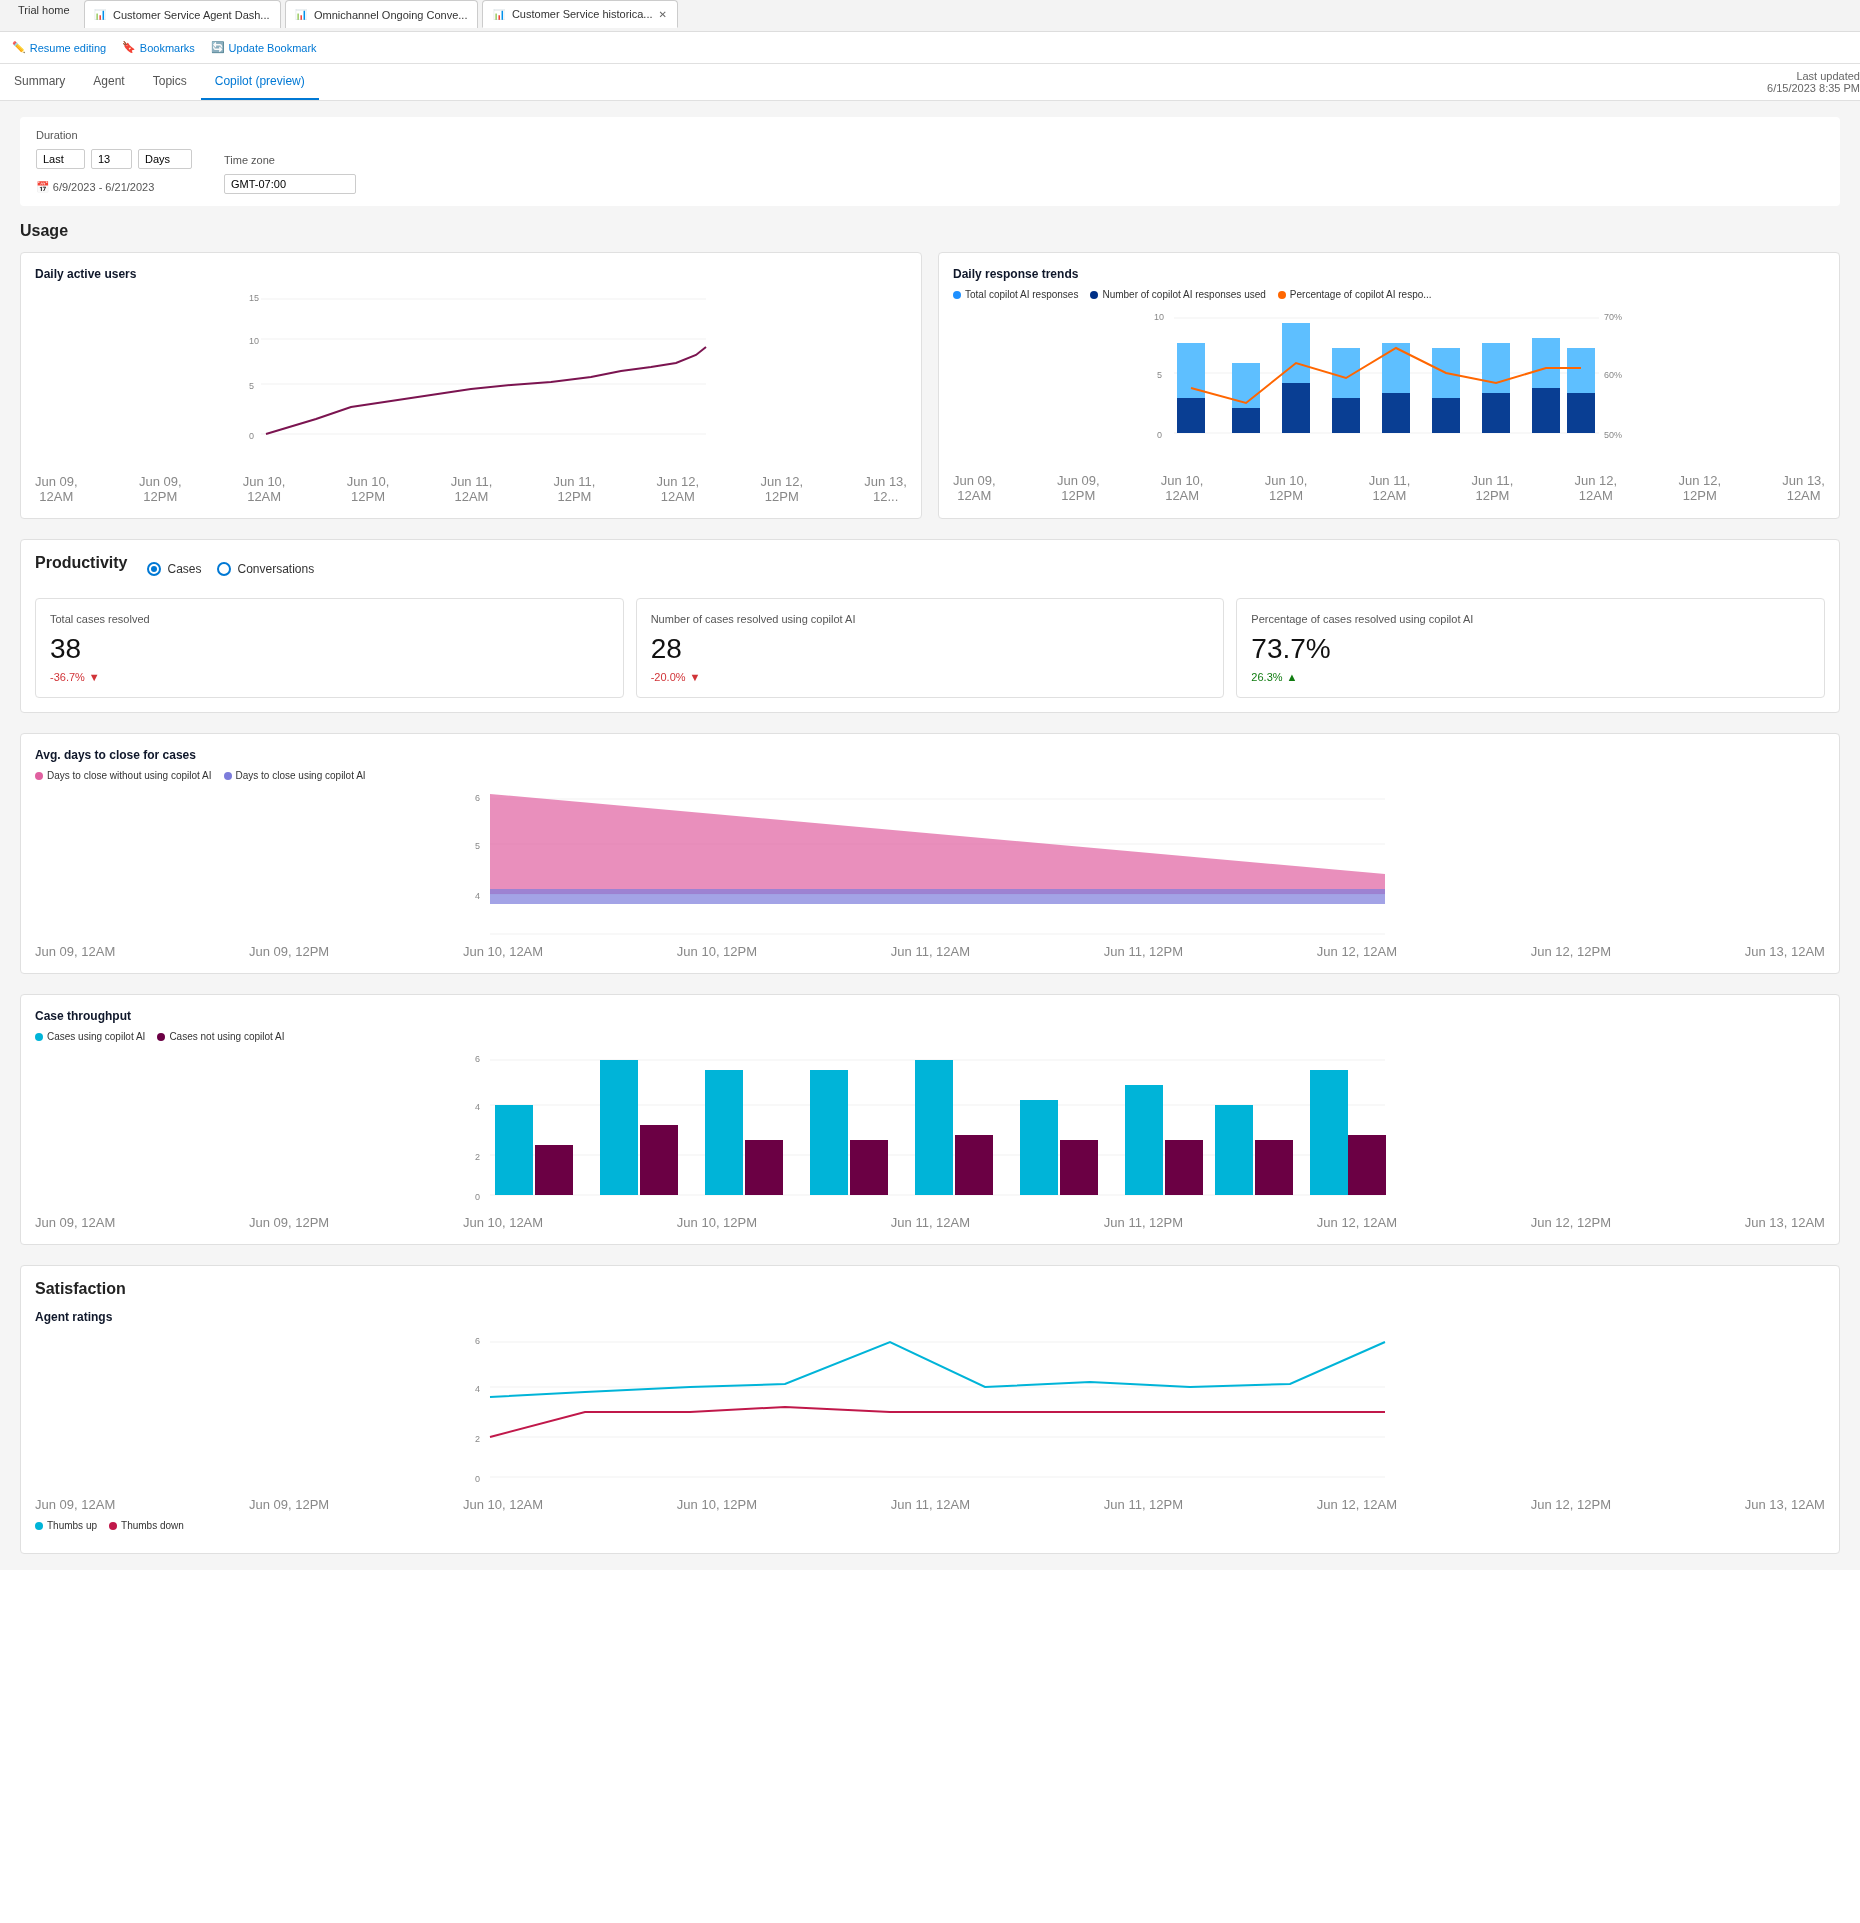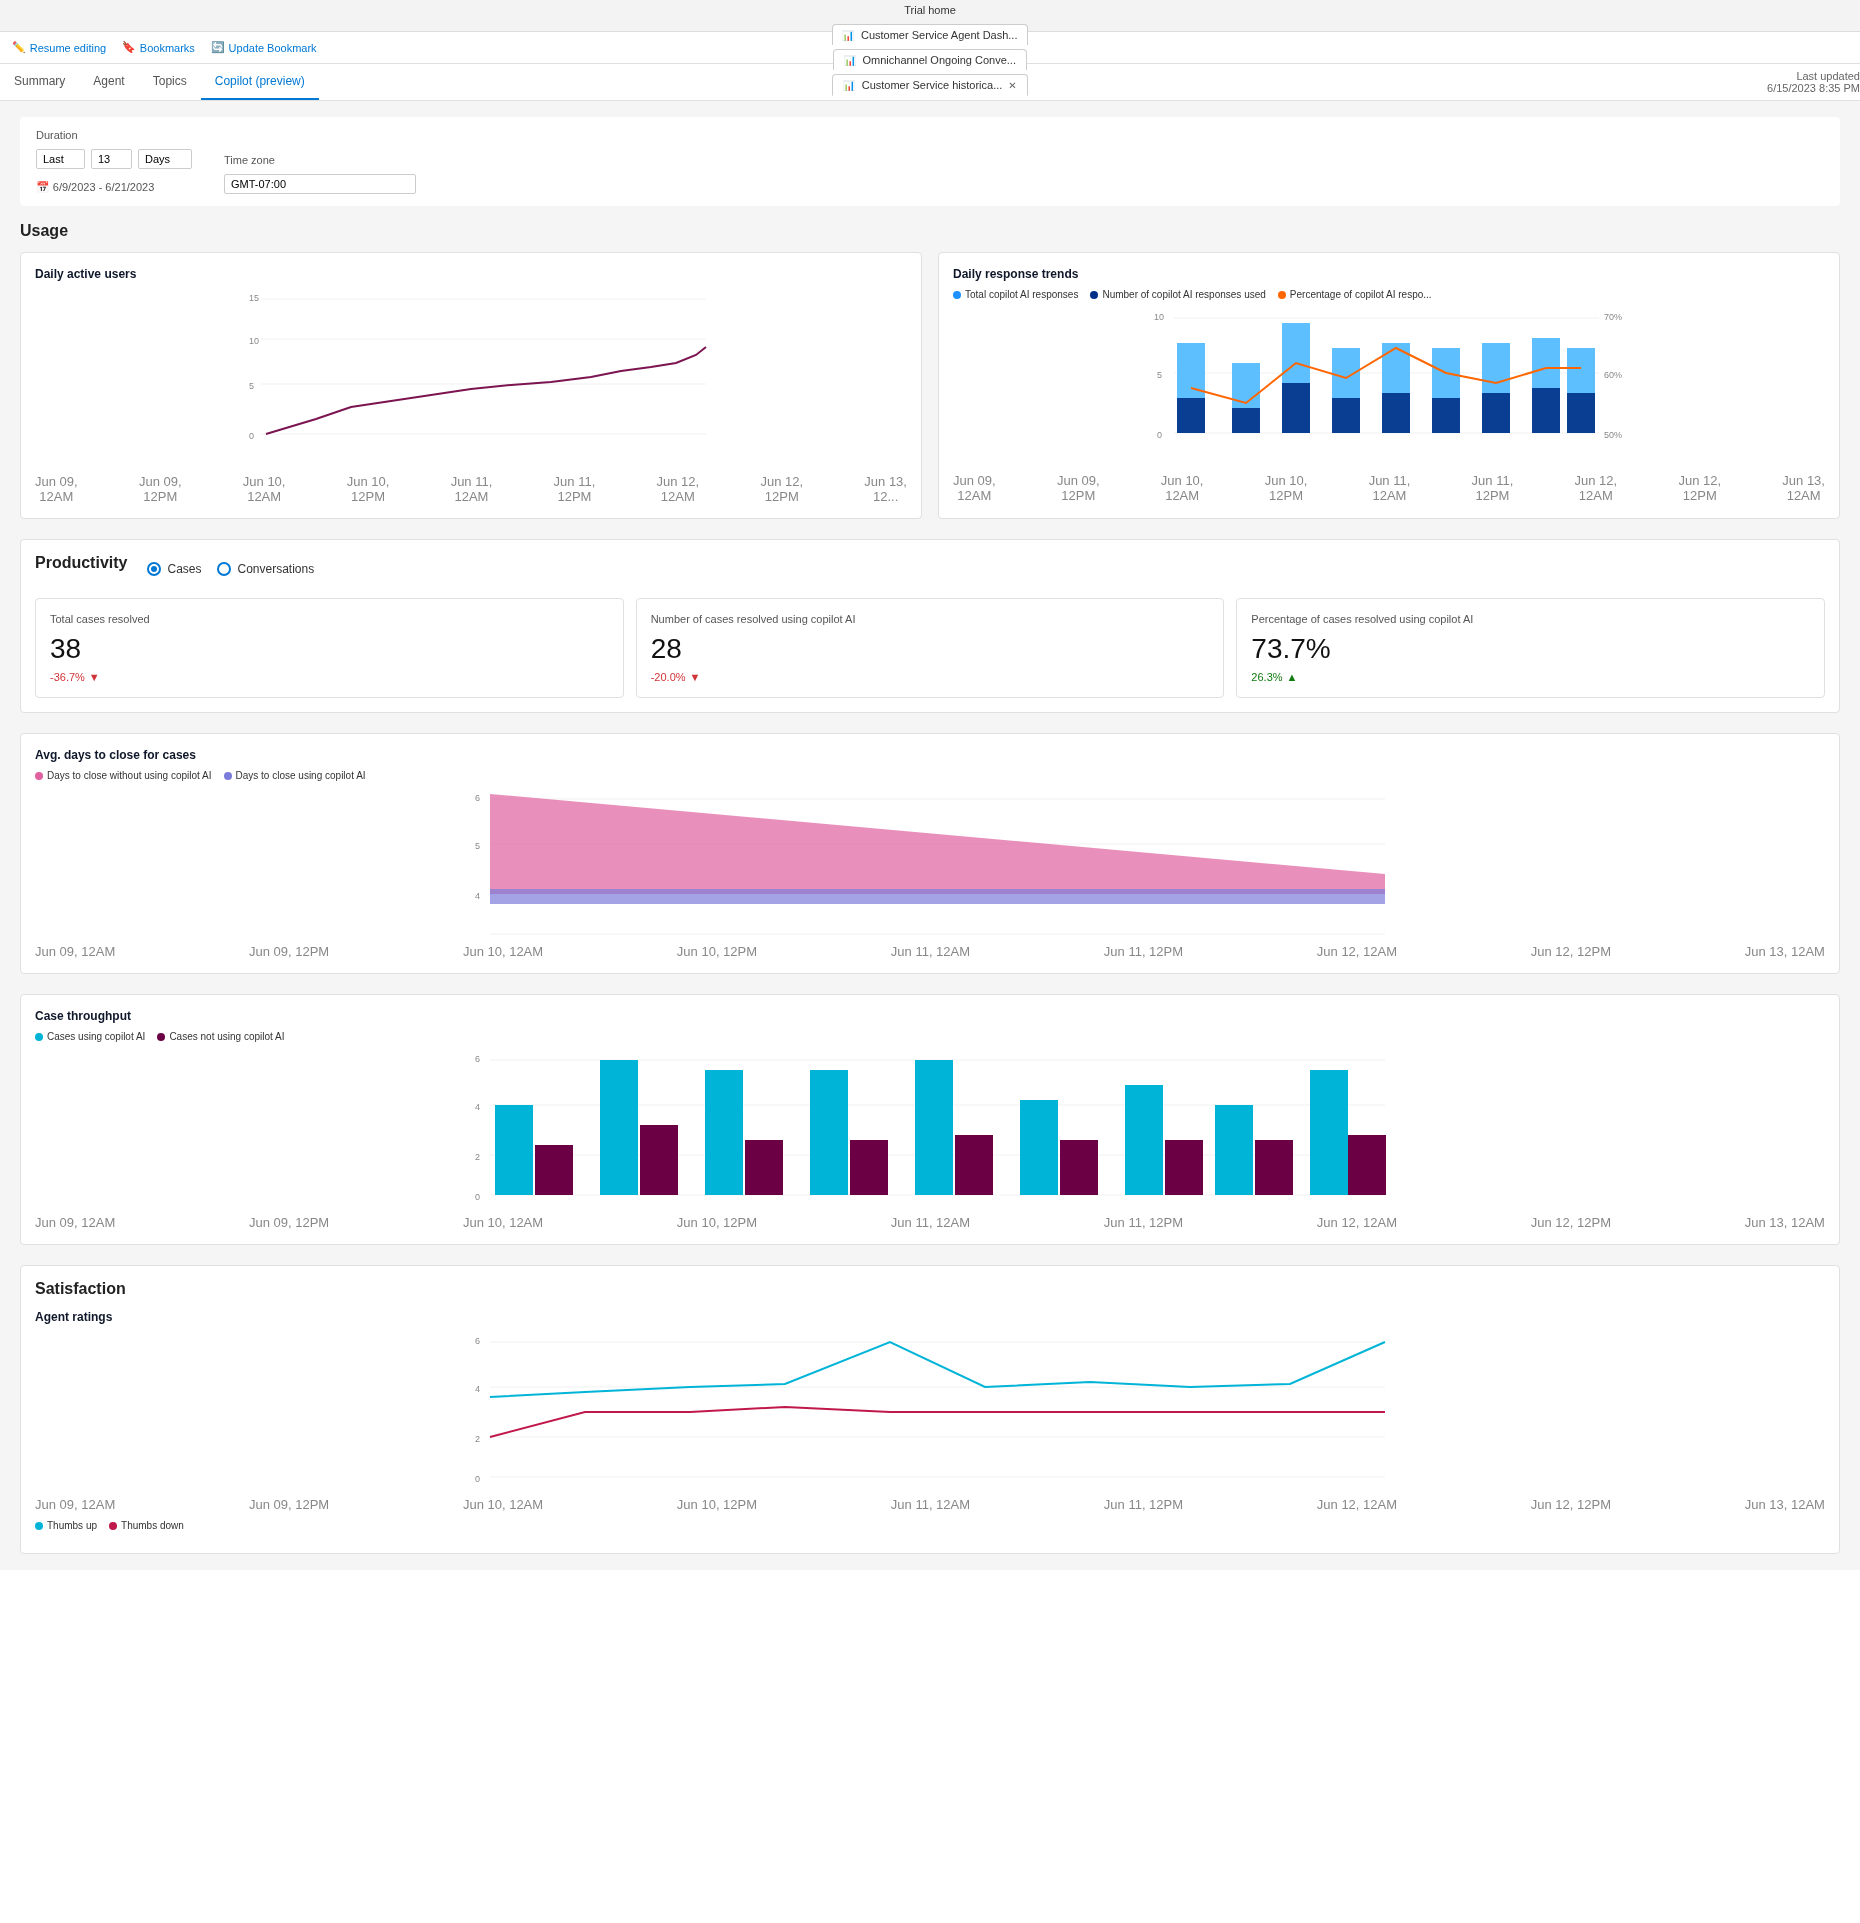--- a/index.html
+++ b/index.html
@@ -3,25 +3,24 @@
   <meta charset="utf-8">
   <style>
     * { box-sizing: border-box; margin: 0; padding: 0; }
     body { font-family: 'Segoe UI', sans-serif; font-size: 12px; background: #f5f5f5; color: #333; }
 
     
     .browser-bar {
       background: #f3f3f3;
       border-bottom: 1px solid #ddd;
       display: flex;
-      align-items: center;
+      align-items: flex-start;
       height: 32px;
       padding: 0 8px;
       gap: 4px;
-      flex-direction: column;
     }
     .tab {
       display: flex;
       align-items: center;
       padding: 4px 10px;
       background: #fff;
       border: 1px solid #ccc;
       border-bottom: none;
       border-radius: 4px 4px 0 0;
       font-size: 11px;
@@ -314,21 +313,21 @@
           </select>
         </div>
         <div class="date-range">
           <span>📅</span>
           <span>6/9/2023 - 6/21/2023</span>
         </div>
       </div>
       <div class="control-group">
         <div class="control-label">Time zone</div>
         <div class="control-inputs">
-          <select class="control-select" style="width:192px">
+          <select class="control-select" style="width:132px">
             <option>GMT-07:00</option>
           </select>
         </div>
       </div>
     </div>
 
     <div class="section">
       <div class="section-title">Usage</div>
       <div class="charts-row">
 

